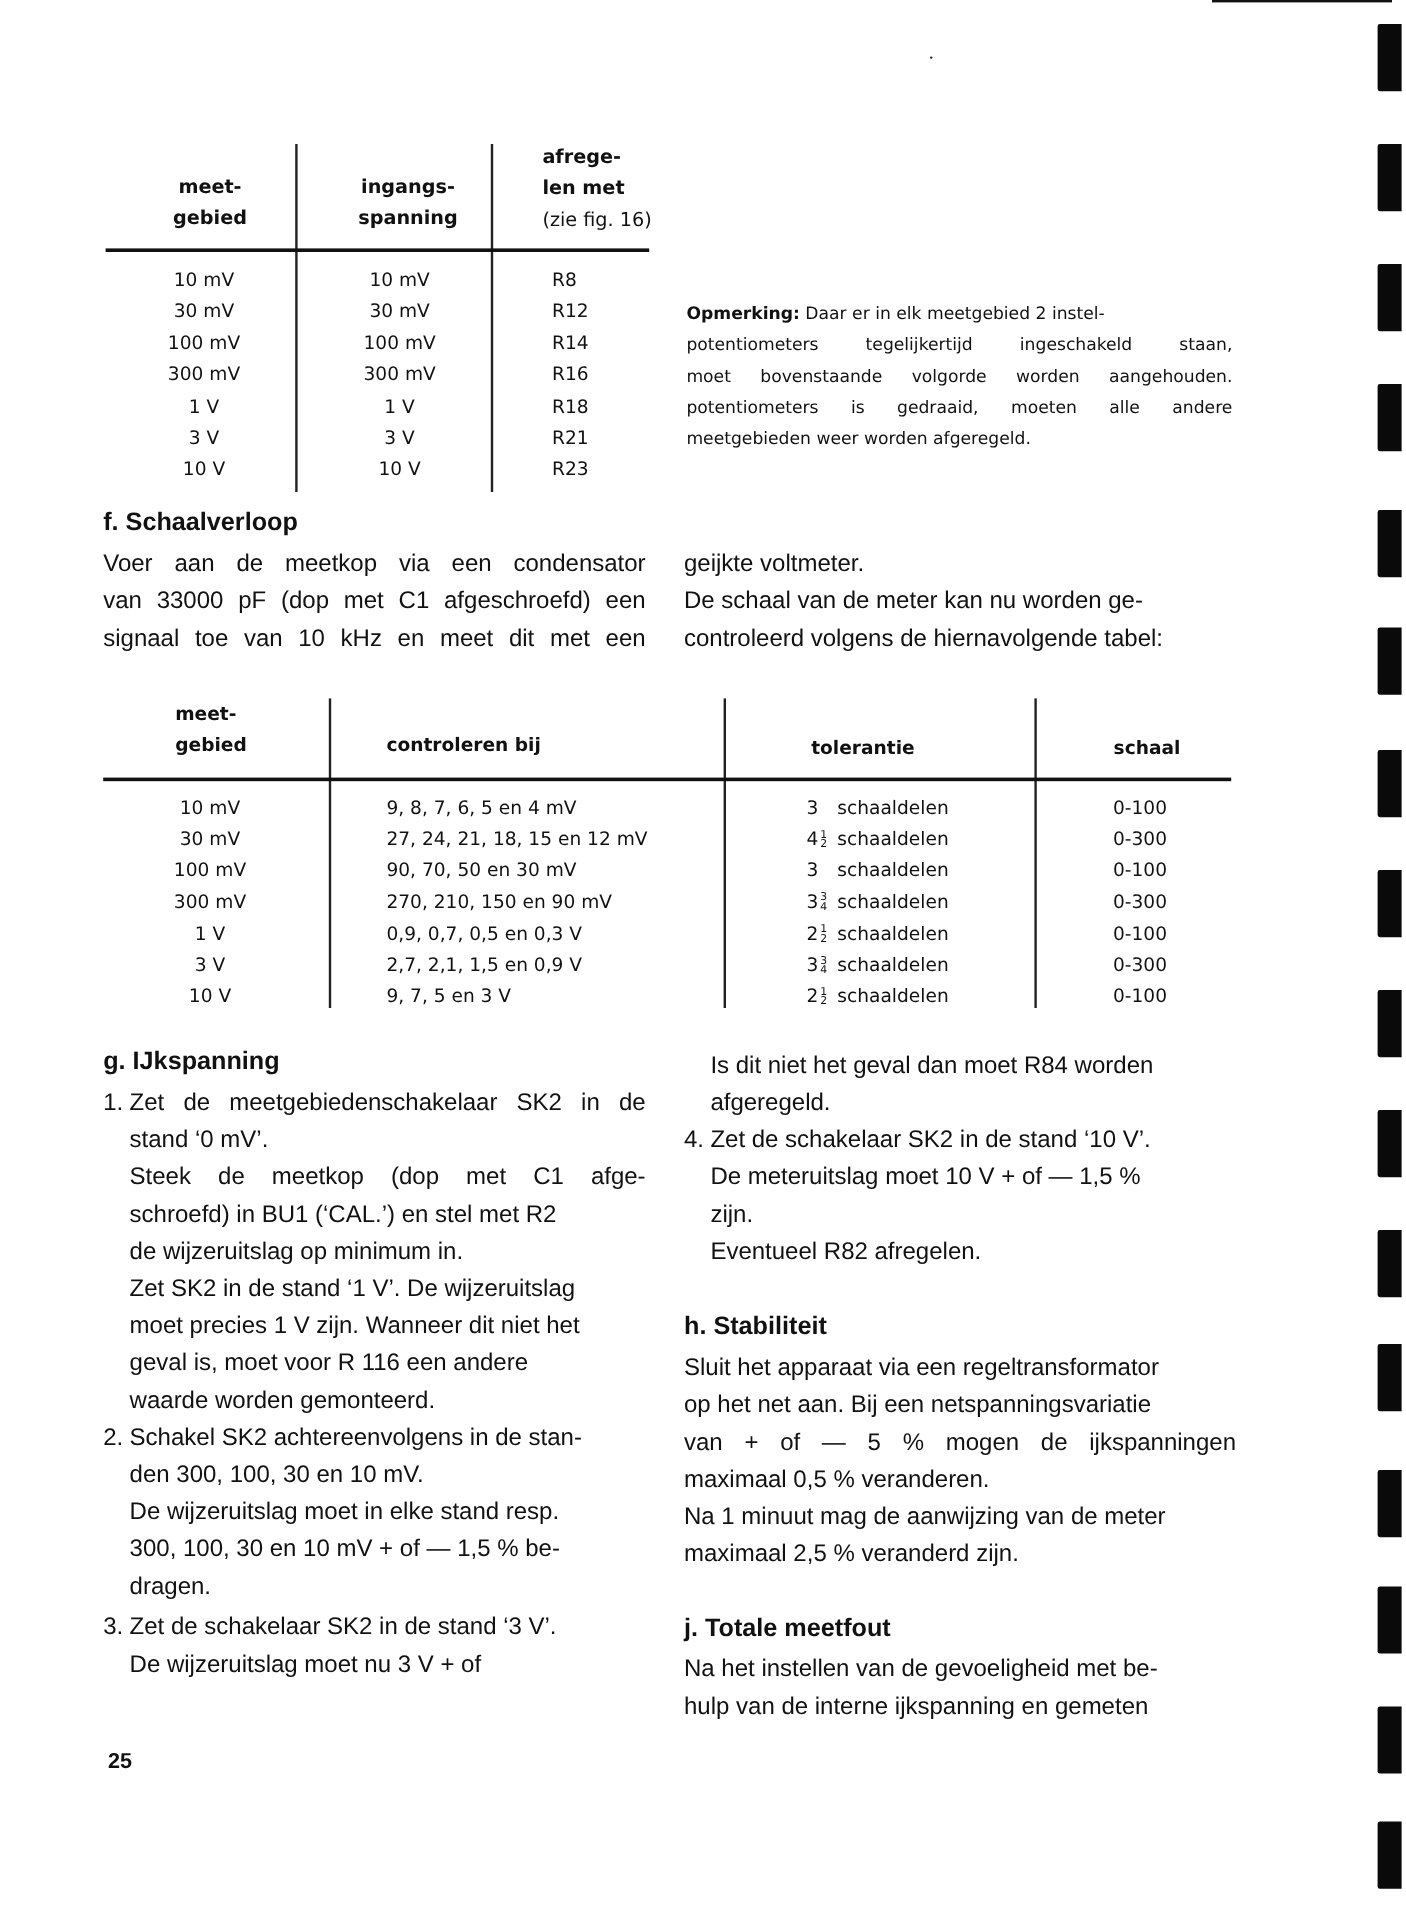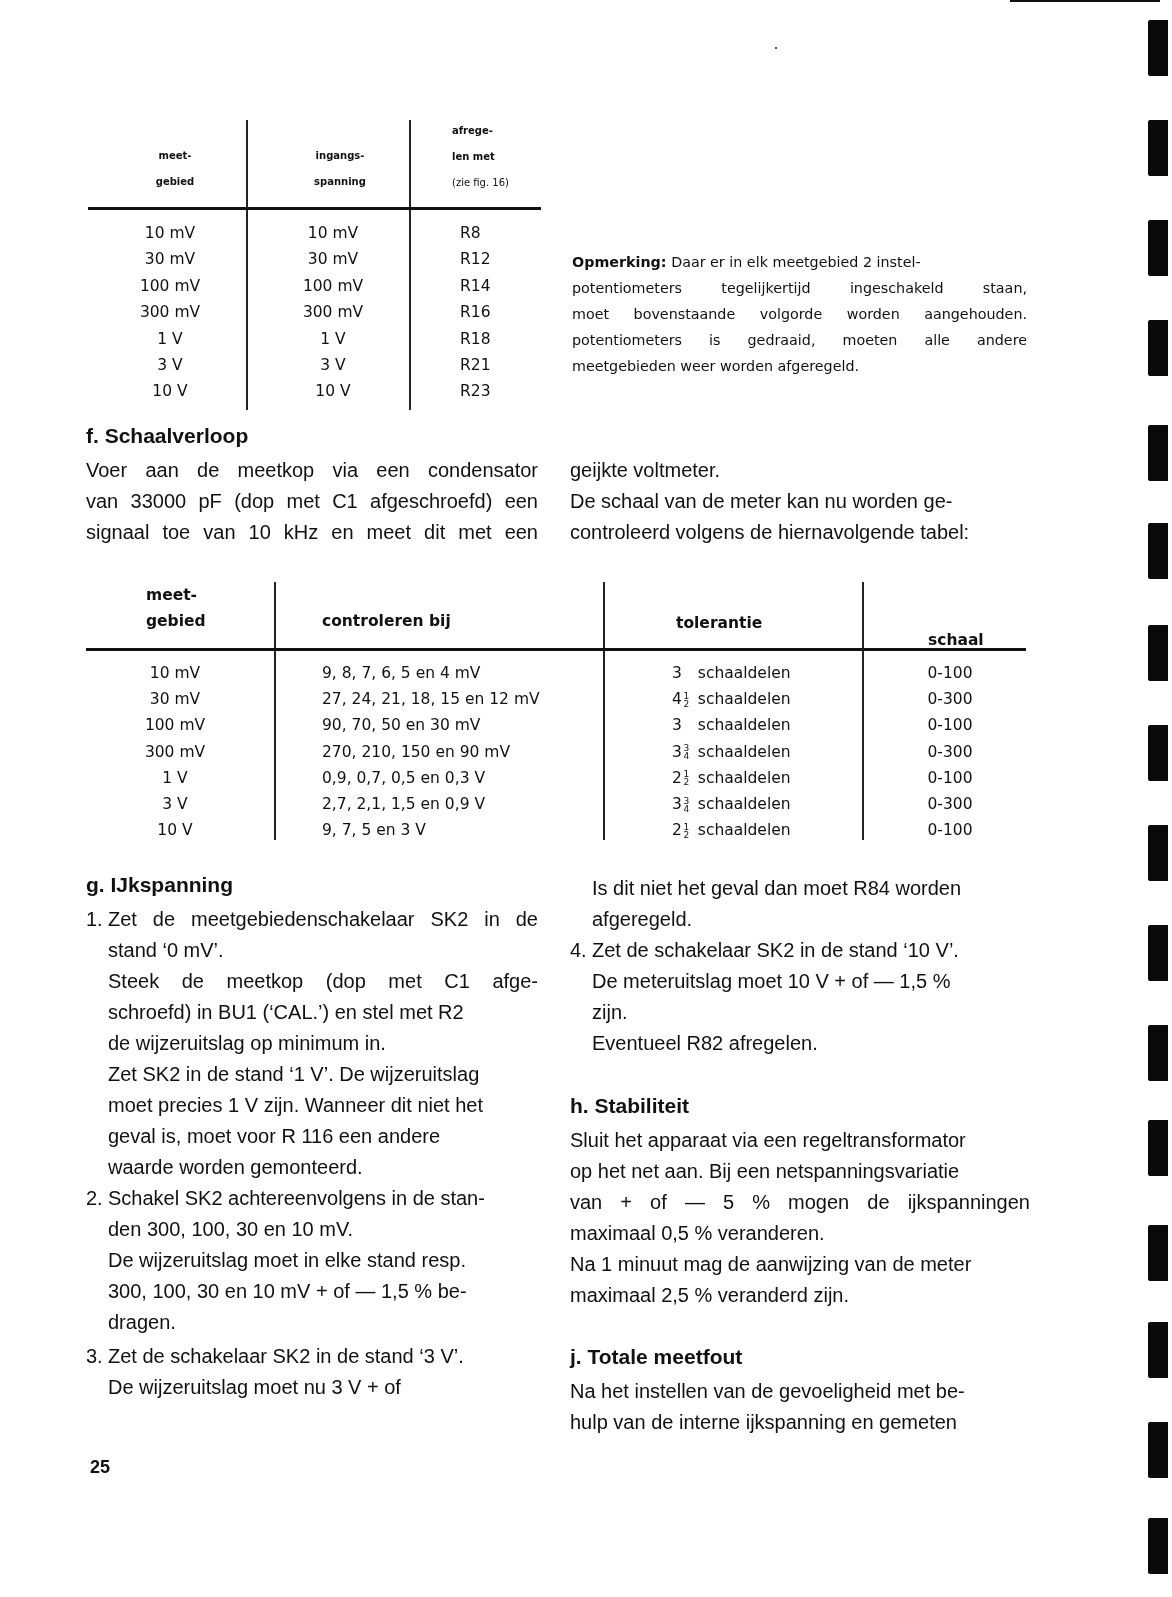--- a/index.html
+++ b/index.html
@@ -10,21 +10,21 @@
     .abs { position: absolute; }
     
     .top-rule { top: 0; height: 3px; background: #111; }
     .speck { width: 2px; height: 2px; background: #222; border-radius: 1px; }
 
     
     .tab { left: 1148px; width: 20px; height: 56px; background: #0a0a0a; border-radius: 2px 0 0 2px; }
 
     
     .t1 { font-size: 15.5px; }
-    .t1 .hdr { font-weight: bold; font-size: 10px; line-height: 26px; text-align: center; }
+    .t1 .hdr { font-weight: bold; font-size: 16px; line-height: 26px; text-align: center; }
     .t1 .hdr.left { text-align: left; }
     .t1 .cell { line-height: 26.4px; font-size: 15.5px; }
     .vline { width: 1.5px; background: #222; }
     .hrule { height: 2.5px; background: #111; }
 
     .remark { font-size: 14.3px; line-height: 26px; text-align: justify; }
     .remark b { font-weight: bold; }
 
     .section-head { font-family: "Liberation Sans", sans-serif; font-weight: bold; font-size: 21px; }
     .para { font-family: "Liberation Sans", sans-serif; font-size: 20px; line-height: 31px; }
@@ -134,21 +134,21 @@
   <span class="ln">controleerd volgens de hiernavolgende tabel:</span>
 </div>
 
 <div class="t2">
   <div class="abs hdr" style="left:146px; top:582px;">
     <div>meet-</div>
     <div>gebied</div>
   </div>
   <div class="abs hdr" style="left:322px; top:608px;">controleren bij</div>
   <div class="abs hdr" style="left:676px; top:610px;">tolerantie</div>
-  <div class="abs hdr" style="left:928px; top:610px;margin-top:17px;">schaal</div>
+  <div class="abs hdr" style="left:928px; top:610px;">schaal</div>
 
   <div class="abs vline" style="left:274px; top:582px; height:258px;"></div>
   <div class="abs vline" style="left:603px; top:582px; height:258px;"></div>
   <div class="abs vline" style="left:862px; top:582px; height:258px;"></div>
   <div class="abs hrule" style="left:86px; top:648px; width:940px;"></div>
 
   <div class="abs" style="left:110px; top:660px; width:130px; text-align:center;">
     <div class="cell">10 mV</div>
     <div class="cell">30 mV</div>
     <div class="cell">100 mV</div>

